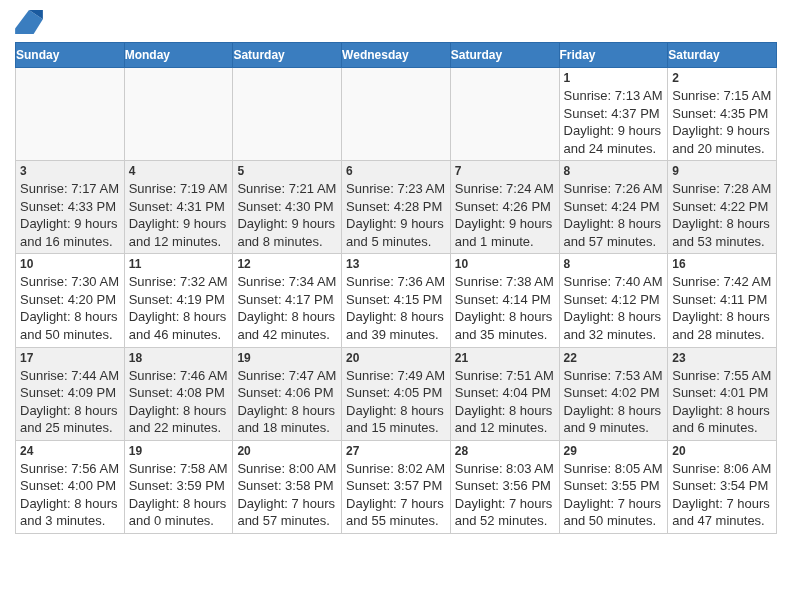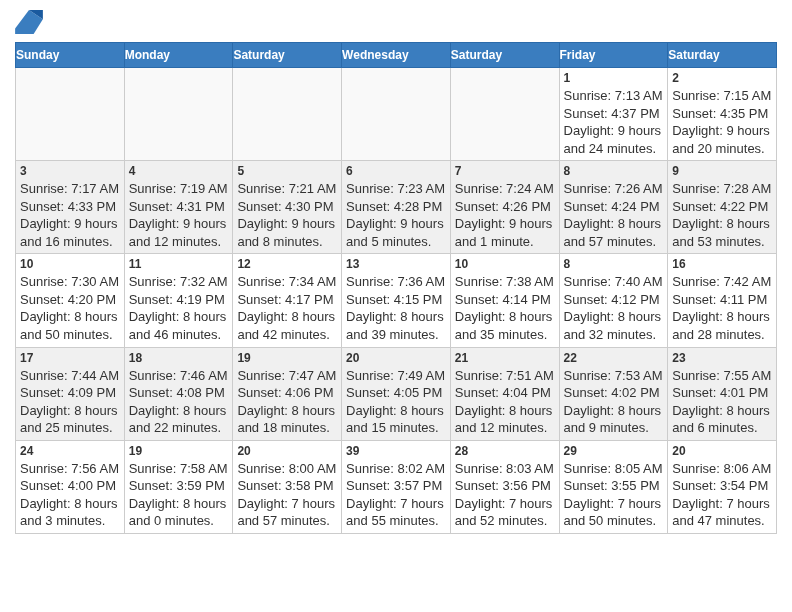--- a/index.html
+++ b/index.html
@@ -178,21 +178,21 @@
           </td>
           <td>
             <div class="day-num">19</div>
             <div class="day-info">Sunrise: 7:58 AM<br>Sunset: 3:59 PM<br>Daylight: 8 hours and 0 minutes.</div>
           </td>
           <td>
             <div class="day-num">20</div>
             <div class="day-info">Sunrise: 8:00 AM<br>Sunset: 3:58 PM<br>Daylight: 7 hours and 57 minutes.</div>
           </td>
           <td>
-            <div class="day-num">39</div>
+            <div class="day-num">27</div>
             <div class="day-info">Sunrise: 8:02 AM<br>Sunset: 3:57 PM<br>Daylight: 7 hours and 55 minutes.</div>
           </td>
           <td>
             <div class="day-num">28</div>
             <div class="day-info">Sunrise: 8:03 AM<br>Sunset: 3:56 PM<br>Daylight: 7 hours and 52 minutes.</div>
           </td>
           <td>
             <div class="day-num">29</div>
             <div class="day-info">Sunrise: 8:05 AM<br>Sunset: 3:55 PM<br>Daylight: 7 hours and 50 minutes.</div>
           </td>

